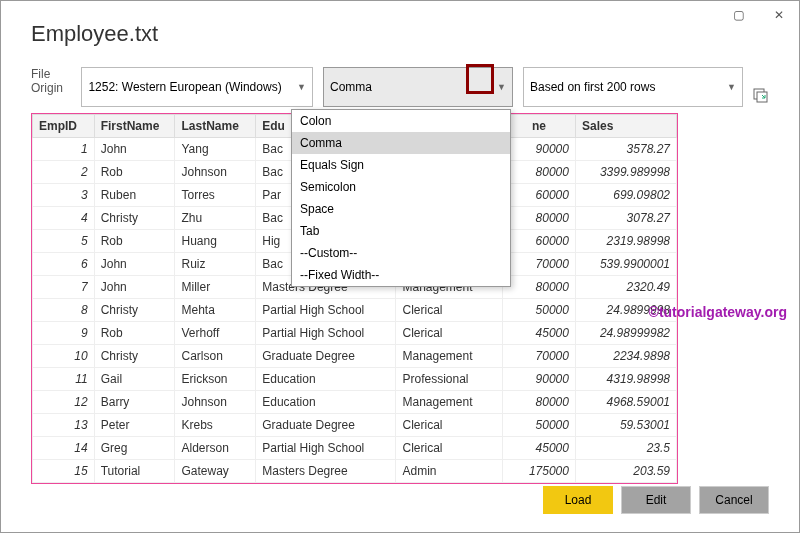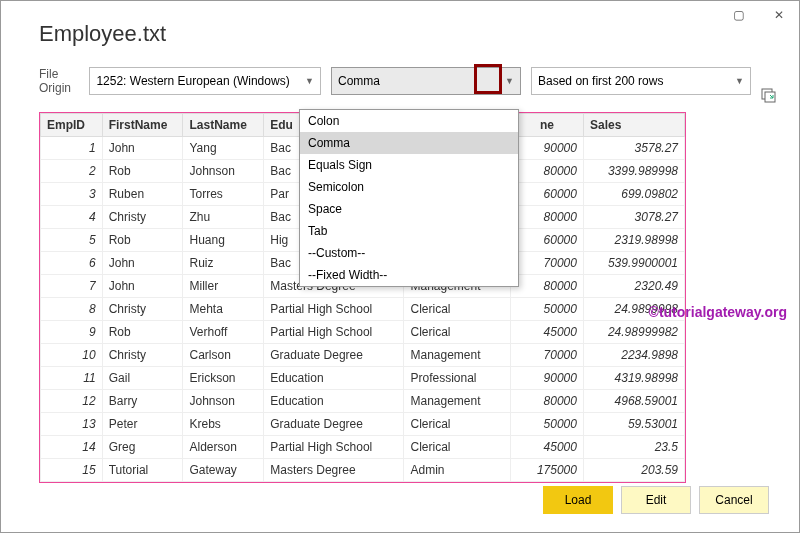--- a/index.html
+++ b/index.html
@@ -1,42 +1,42 @@
 <!DOCTYPE html>
 <html><head>
   <meta charset="utf-8">
   <style>
     * { box-sizing: border-box; margin: 0; padding: 0; }
     body { font-family: "Segoe UI", Arial, sans-serif; font-size: 12px; background: #fff; }
     .outer { width: 800px; height: 533px; border: 1px solid #999; position: relative; background: #fff; }
     .titlebar { position: absolute; top: 0; right: 0; display: flex; gap: 0; }
     .titlebar div { width: 40px; height: 28px; display: flex; align-items: center; justify-content: center; color: #555; }
-    .content { padding: 20px 30px 16px 30px; margin-left: 8px; }
+    .content { padding: 20px 30px 16px 30px; }
     .page-title { font-size: 22px; font-weight: 300; color: #333; margin-bottom: 20px; }
     .controls { display: flex; gap: 10px; margin-bottom: 6px; position: relative; }
     .control-group { display: flex; flex-direction: row; }
     .control-label { color: #555; font-size: 12px; margin-bottom: 3px; }
-    .combo { border: 1px solid #bbb; height: 28px; display: flex; align-items: center; justify-content: space-between; padding: 0 6px; background: #fff; text-align: right; }
+    .combo { border: 1px solid #bbb; height: 40px; display: flex; align-items: center; justify-content: space-between; padding: 0 6px; background: #fff; text-align: right; }
     .combo.open { background: #eaeaea; border-color: #999; }
     .combo-arrow { font-size: 9px; color: #666; }
     .file-origin { width: 250px; }
     .delimiter { width: 190px; }
     .datatype { width: 220px; }
     .refresh-icon { width: 20px; height: 20px; margin-top: 19px; display: flex; align-items: center; justify-content: center; }
     .red-box { position: absolute; top: -3px; left: 435px; width: 28px; height: 30px; border: 3px solid #8B0000; z-index: 50; }
     .dropdown-list { position: absolute; top: 42px; left: 260px; width: 220px; background: #fff; border: 1px solid #999; box-shadow: 2px 2px 6px rgba(0,0,0,0.2); z-index: 40; }
     .dropdown-item { padding: 4px 8px; }
     .dropdown-item.selected { background: #d8d8d8; }
     .table-wrap { margin-top: 4px; border: 1px solid #ec4899; width: 647px; }
     table { border-collapse: collapse; width: 100%; }
     th { background: #f3f3f3; border: 1px solid #ddd; padding: 4px 6px; font-weight: 600; text-align: left; font-size: 12px; color: #333; }
     td { border: 1px solid #eee; padding: 4px 6px; text-align: left; font-size: 12px; color: #333; }
     td.num { text-align: right; font-style: italic; }
     .footer { position: absolute; bottom: 18px; right: 30px; display: flex; gap: 8px; }
-    .btn { min-width: 70px; height: 28px; border: 1px solid #ccc; background: #fef9c3; display: flex; align-items: center; justify-content: center; font-size: 12px; }
+    .btn { min-width: 70px; height: 28px; border: 1px solid #ccc; background: #a3a3a3; display: flex; align-items: center; justify-content: center; font-size: 12px; }
     .btn.primary { background: #F2C811; border-color: #F2C811; color: #000; }
     .watermark { position: absolute; top: 303px; right: 12px; color: #a21caf; font-weight: bold; font-size: 14px; z-index: 60; }
   </style>
 </head>
 <body>
 
 <div class="outer">
   <div class="titlebar">
     <div>▢</div>
     <div>✕</div>

